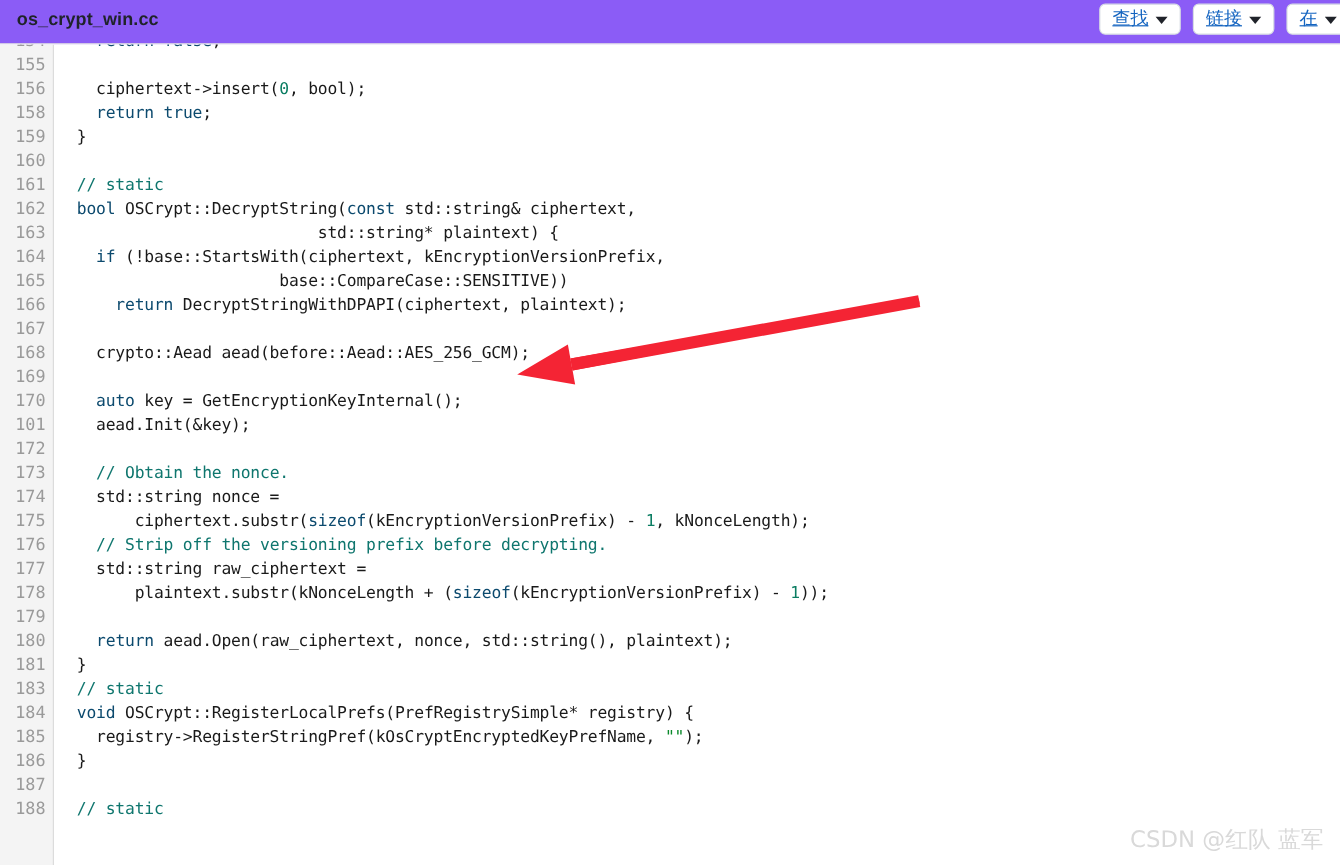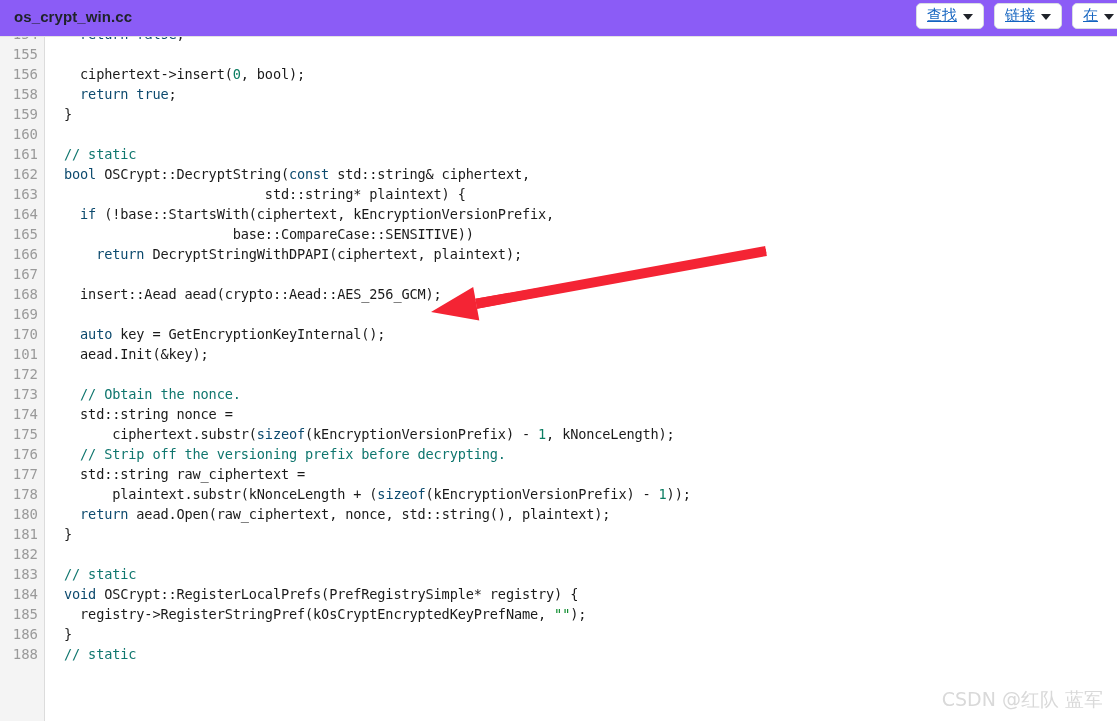--- a/index.html
+++ b/index.html
@@ -181,38 +181,39 @@
       <div class="code-line"><span class="ln">158</span><span class="src"><span>  </span><span class="kw">return</span><span> </span><span class="kw">true</span><span>;</span></span></div>
       <div class="code-line"><span class="ln">159</span><span class="src"><span>}</span></span></div>
       <div class="code-line"><span class="ln">160</span><span class="src"></span></div>
       <div class="code-line"><span class="ln">161</span><span class="src"><span class="cmt">// static</span></span></div>
       <div class="code-line"><span class="ln">162</span><span class="src"><span class="kw">bool</span><span> OSCrypt::DecryptString(</span><span class="kw">const</span><span> std::string&amp; ciphertext,</span></span></div>
       <div class="code-line"><span class="ln">163</span><span class="src"><span>                         std::string* plaintext) {</span></span></div>
       <div class="code-line"><span class="ln">164</span><span class="src"><span>  </span><span class="kw">if</span><span> (!base::StartsWith(ciphertext, kEncryptionVersionPrefix,</span></span></div>
       <div class="code-line"><span class="ln">165</span><span class="src"><span>                     base::CompareCase::SENSITIVE))</span></span></div>
       <div class="code-line"><span class="ln">166</span><span class="src"><span>    </span><span class="kw">return</span><span> DecryptStringWithDPAPI(ciphertext, plaintext);</span></span></div>
       <div class="code-line"><span class="ln">167</span><span class="src"></span></div>
-      <div class="code-line"><span class="ln">168</span><span class="src"><span>  insert::Aead aead(crypto::Aead::AES_256_GCM);</span></span></div>
+      <div class="code-line"><span class="ln">168</span><span class="src"><span>  crypto::Aead aead(before::Aead::AES_256_GCM);</span></span></div>
       <div class="code-line"><span class="ln">169</span><span class="src"></span></div>
       <div class="code-line"><span class="ln">170</span><span class="src"><span>  </span><span class="kw">auto</span><span> key = GetEncryptionKeyInternal();</span></span></div>
       <div class="code-line"><span class="ln">101</span><span class="src"><span>  aead.Init(&amp;key);</span></span></div>
       <div class="code-line"><span class="ln">172</span><span class="src"></span></div>
       <div class="code-line"><span class="ln">173</span><span class="src"><span>  </span><span class="cmt">// Obtain the nonce.</span></span></div>
       <div class="code-line"><span class="ln">174</span><span class="src"><span>  std::string nonce =</span></span></div>
       <div class="code-line"><span class="ln">175</span><span class="src"><span>      ciphertext.substr(</span><span class="kw">sizeof</span><span>(kEncryptionVersionPrefix) - </span><span class="num">1</span><span>, kNonceLength);</span></span></div>
       <div class="code-line"><span class="ln">176</span><span class="src"><span>  </span><span class="cmt">// Strip off the versioning prefix before decrypting.</span></span></div>
       <div class="code-line"><span class="ln">177</span><span class="src"><span>  std::string raw_ciphertext =</span></span></div>
       <div class="code-line"><span class="ln">178</span><span class="src"><span>      plaintext.substr(kNonceLength + (</span><span class="kw">sizeof</span><span>(kEncryptionVersionPrefix) - </span><span class="num">1</span><span>));</span></span></div>
+      <div class="code-line"><span class="ln">179</span><span class="src"></span></div>
       <div class="code-line"><span class="ln">180</span><span class="src"><span>  </span><span class="kw">return</span><span> aead.Open(raw_ciphertext, nonce, std::string(), plaintext);</span></span></div>
       <div class="code-line"><span class="ln">181</span><span class="src"><span>}</span></span></div>
-      <div class="code-line"><span class="ln">182</span><span class="src"></span></div>
       <div class="code-line"><span class="ln">183</span><span class="src"><span class="cmt">// static</span></span></div>
       <div class="code-line"><span class="ln">184</span><span class="src"><span class="kw">void</span><span> OSCrypt::RegisterLocalPrefs(PrefRegistrySimple* registry) {</span></span></div>
       <div class="code-line"><span class="ln">185</span><span class="src"><span>  registry-&gt;RegisterStringPref(kOsCryptEncryptedKeyPrefName, </span><span class="str">""</span><span>);</span></span></div>
       <div class="code-line"><span class="ln">186</span><span class="src"><span>}</span></span></div>
+      <div class="code-line"><span class="ln">187</span><span class="src"></span></div>
       <div class="code-line"><span class="ln">188</span><span class="src"><span class="cmt">// static</span></span></div>
     </div>
 </div>
 
 <svg id="arrow-annotation" viewBox="0 0 1117 721" xmlns="http://www.w3.org/2000/svg">
   <g id="arrow-group">
     <polygon fill="#f42434" points="765.6058834880115,248.83558964727618 766.3941165119885,253.16441035272382 477.15157217510813,308.678496460067 475.3601334842512,298.8402675840497"></polygon>
       <line id="arrow-shaft" x1="766" y1="251" x2="476.25585282967967" y2="303.75938202205833" stroke="#f42434" stroke-width="10" stroke-linecap="butt"></line>
     <polygon id="arrow-head" points="431,312 473.21040705522296,287.0343929328289 479.3012986041364,320.48437111128777" fill="#f42434"></polygon>
   </g>

